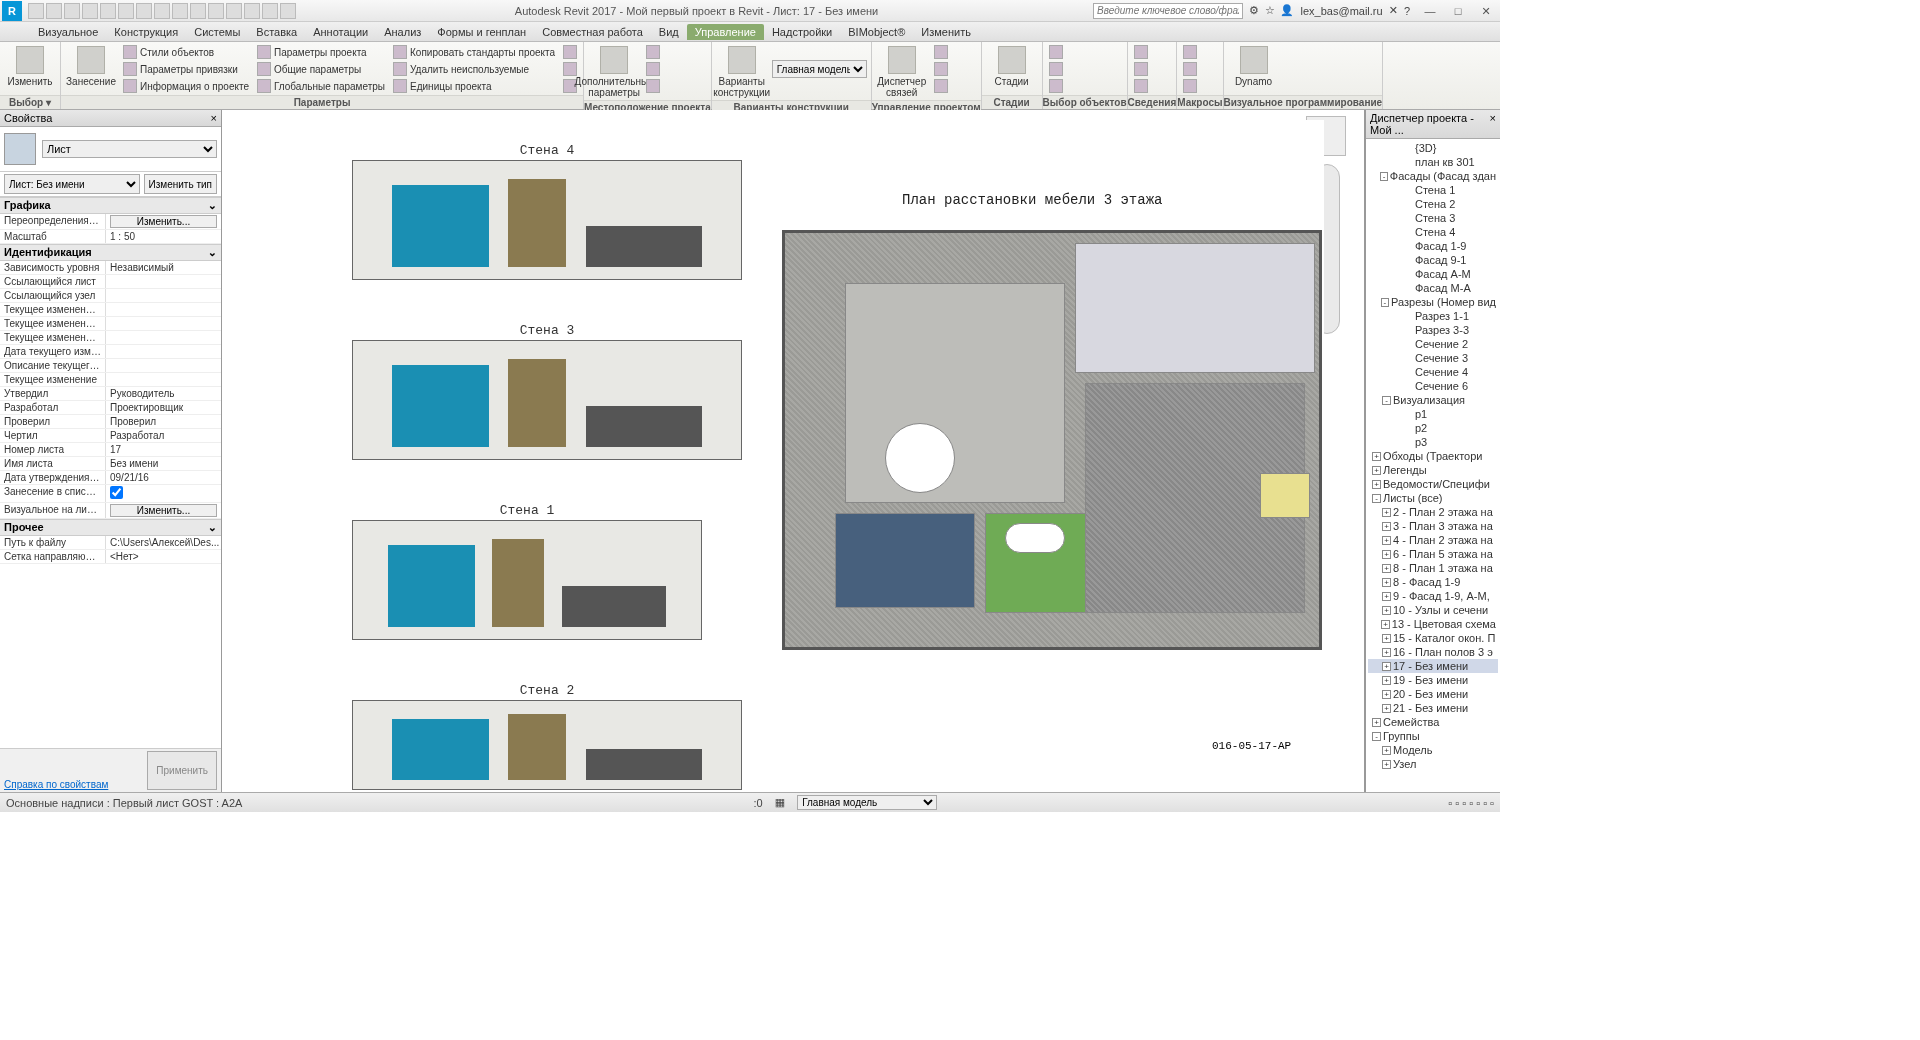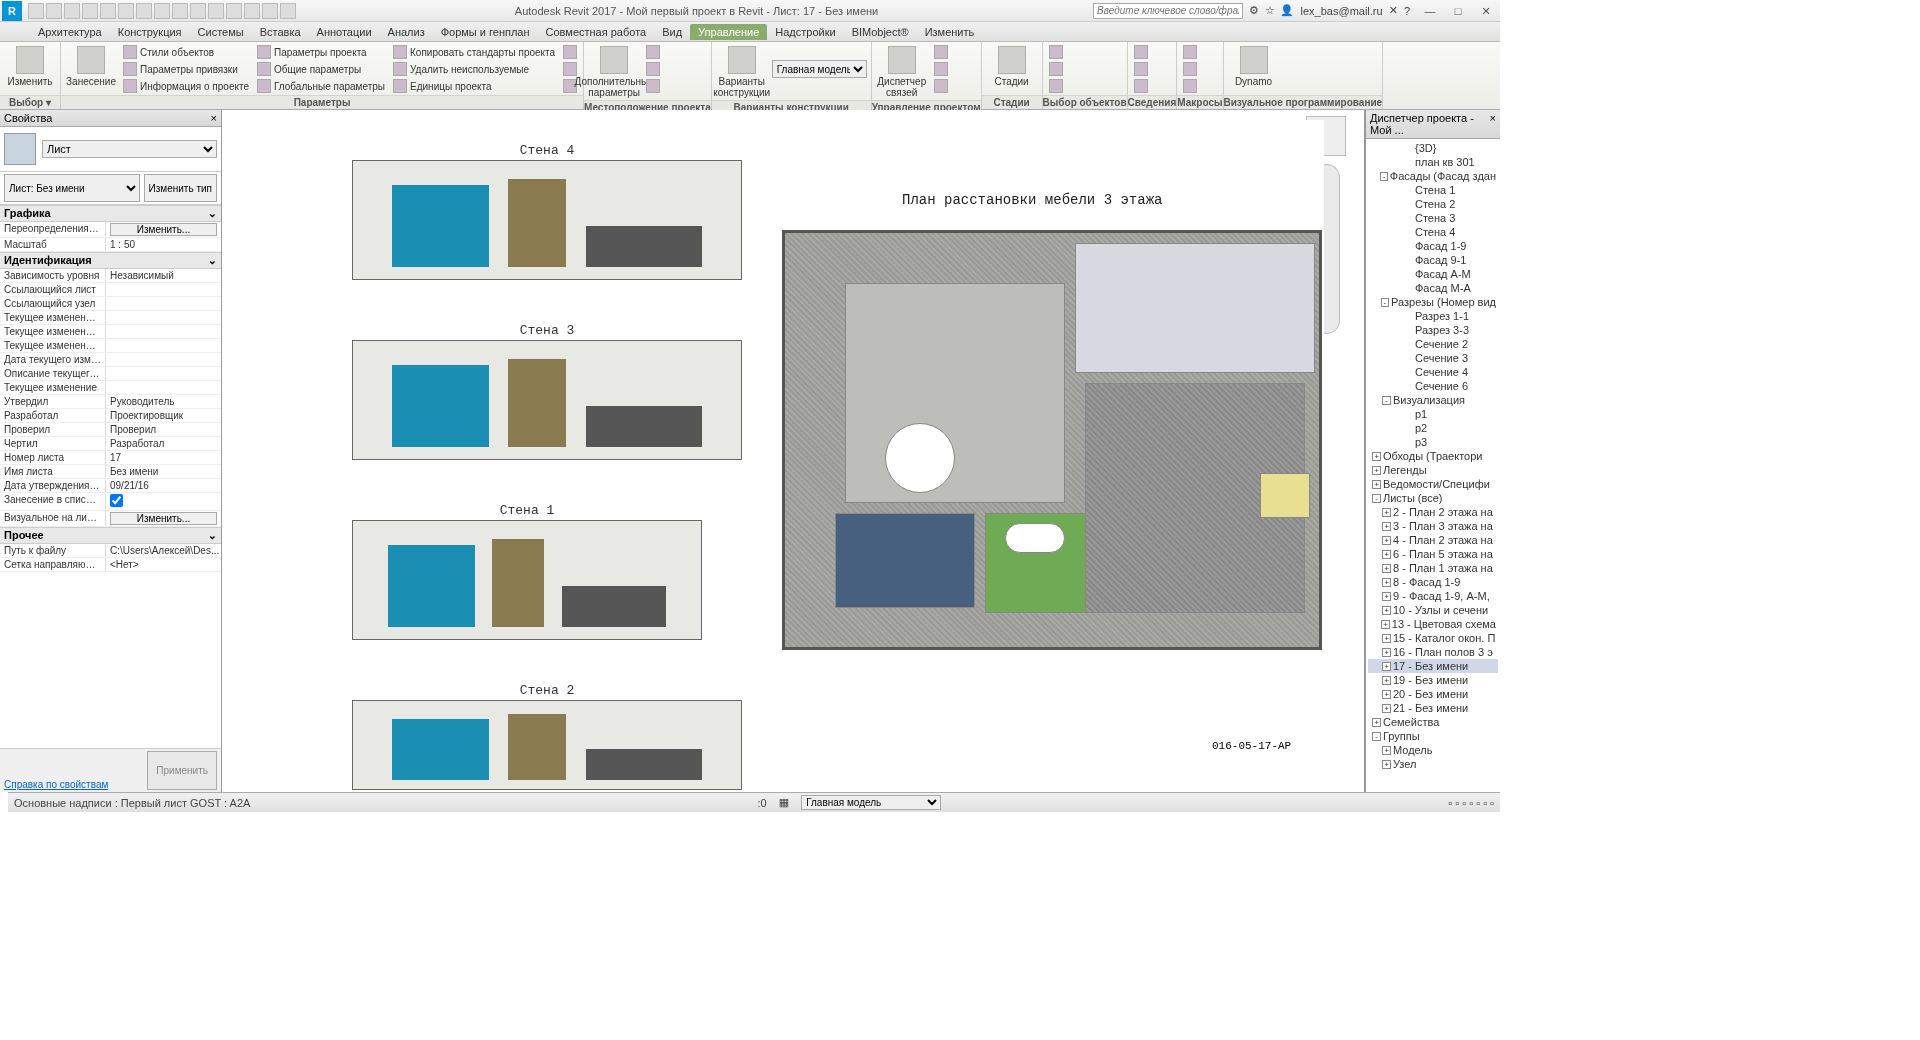--- a/index.html
+++ b/index.html
@@ -26,21 +26,21 @@
 .small-btn { display: flex; align-items: center; gap: 3px; font-size: 10px; color: #333; white-space: nowrap; padding: 1px 2px; }
 .small-btn .ico { width: 14px; height: 14px; background: #cbc; border: 1px solid #aaa; }
 .workspace { display: flex; height: calc(100% - 130px); }
 .props { width: 222px; background: #f4f4f4; border-right: 1px solid #999; display: flex; flex-direction: column; }
 .panel-title { background: linear-gradient(#e8e8e8,#d8d8d8); padding: 2px 4px; display: flex; justify-content: space-between; border-bottom: 1px solid #aaa; font-size: 11px; }
 .panel-title .x { cursor: pointer; }
 .props-type { display: flex; align-items: center; gap: 6px; padding: 6px 4px; background: #fff; border-bottom: 1px solid #ccc; }
 .props-type .icon { width: 32px; height: 32px; background: #c8d4e0; border: 1px solid #999; }
 .props-type select { flex: 1; border: 1px solid #aaa; height: 18px; }
 .props-head { display: flex; gap: 4px; padding: 2px 4px; background: #fff; border-bottom: 1px solid #ccc; }
-.props-head select { flex: 1; border: 1px solid #aaa; height: 28px; font-size: 10px; }
+.props-head select { flex: 1; border: 1px solid #aaa; height: 20px; font-size: 10px; }
 .props-head button { border: 1px solid #aaa; background: #f0f0f0; font-size: 10px; padding: 0 4px; }
 .props-grid { flex: 1; overflow-y: auto; background: #fff; }
 .props-cat { background: #e8e8e8; padding: 1px 4px; font-size: 10px; font-weight: bold; border-top: 1px solid #ccc; border-bottom: 1px solid #ccc; display:flex; justify-content:space-between;}
 .props-row { display: flex; border-bottom: 1px solid #eee; }
 .props-row .k { width: 106px; padding: 1px 4px; font-size: 10px; color: #333; border-right: 1px solid #ddd; overflow: hidden; text-overflow: ellipsis; white-space: nowrap; }
 .props-row .v { flex: 1; padding: 1px 4px; font-size: 10px; color: #333; overflow: hidden; white-space: nowrap; }
 .props-row .v button { border:1px solid #aaa; background:#f0f0f0; font-size:10px; padding:0 12px; width:100%;}
 .props-foot { display: flex; justify-content: space-between; padding: 2px 4px; border-top: 1px solid #ccc; background: #f0f0f0; }
 .props-foot a { color: #0066cc; text-decoration: underline; font-size: 10px; margin-top: 28px; }
 .props-foot button { border: 1px solid #aaa; background: #e8e8e8; padding: 1px 8px; font-size: 10px; color:#888;}
@@ -50,21 +50,21 @@
 .elev .cap { position: absolute; top: -18px; left: 50%; transform: translateX(-50%); font-size: 13px; font-family: "Courier New"; color: #333; }
 .plan { position: absolute; left: 530px; top: 110px; width: 540px; height: 420px; border: 3px solid #555; background: repeating-linear-gradient(45deg,#9a9a96,#9a9a96 2px,#a8a8a4 2px,#a8a8a4 4px); }
 .plan-title { position: absolute; left: 650px; top: 72px; font-size: 14px; font-family: "Courier New"; color: #222; }
 .room { position: absolute; background: #ccc; border:1px solid #888;}
 .browser { width: 135px; background: #fff; border-left: 1px solid #999; overflow-y: auto; }
 .tree { padding: 2px; }
 .tree-item { display: flex; align-items: center; gap: 2px; padding: 0 2px; font-size: 10px; color: #333; white-space: nowrap; line-height: 14px; }
 .tree-item.sel { background: #d0d8e8; }
 .tree-item .exp { width: 9px; height: 9px; border: 1px solid #888; text-align: center; line-height: 7px; font-size: 8px; background: #fff; }
 .tree-item .sp { display: inline-block; }
-.statusbar { height: 20px; background: linear-gradient(#f0f0f0,#e0e0e0); border-top: 1px solid #aaa; display: flex; align-items: center; padding: 4px 6px; font-size: 10px; color: #444; gap: 12px; margin-left: 8px; }
+.statusbar { height: 20px; background: linear-gradient(#f0f0f0,#e0e0e0); border-top: 1px solid #aaa; display: flex; align-items: center; padding: 4px 6px; font-size: 10px; color: #444; gap: 12px; }
 .nav-cube { position:absolute; right:18px; top:6px; width:40px; height:40px; background:#eee; border:1px solid #bbb; }
 .nav-bar { position:absolute; right:24px; top:54px; width:26px; height:170px; background:rgba(230,230,230,0.85); border:1px solid #bbb; border-radius:13px; }
 </style>
 </head>
 <body>
 
 <div class="titlebar">
   <div class="rlogo">R</div>
   <div class="qat">
     <span></span>
@@ -92,21 +92,21 @@
     <span>lex_bas@mail.ru</span>
     <span>✕</span>
     <span>?</span>
   </div>
   <div class="winbtn">—</div>
   <div class="winbtn">□</div>
   <div class="winbtn">✕</div>
 </div>
 
 <div class="menubar" id="menubar">
-    <div class="tab">Архитектура</div>
+    <div class="tab">Визуальное</div>
     <div class="tab">Конструкция</div>
     <div class="tab">Системы</div>
     <div class="tab">Вставка</div>
     <div class="tab">Аннотации</div>
     <div class="tab">Анализ</div>
     <div class="tab">Формы и генплан</div>
     <div class="tab">Совместная работа</div>
     <div class="tab">Вид</div>
     <div class="tab active">Управление</div>
     <div class="tab">Надстройки</div>

